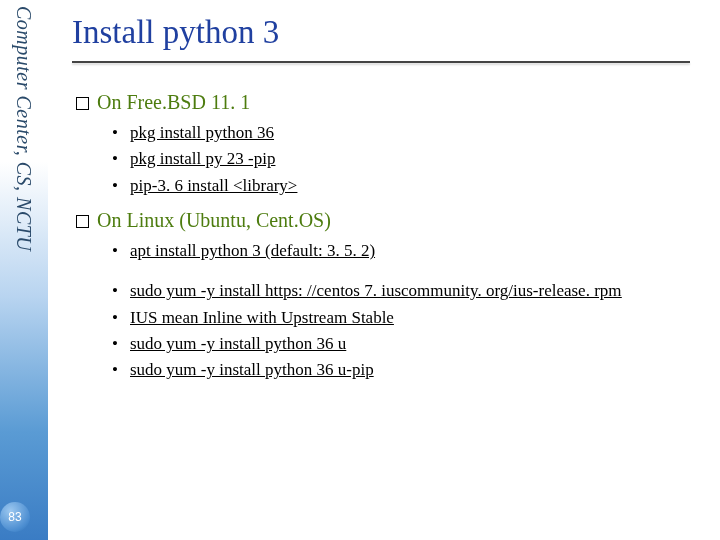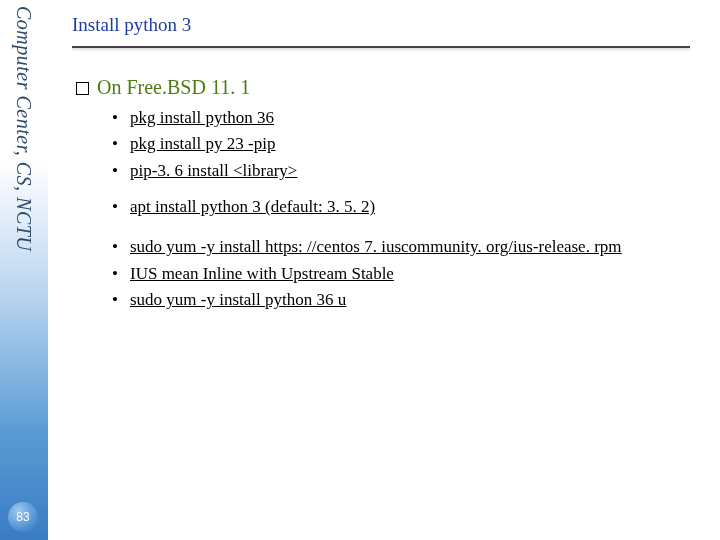--- a/index.html
+++ b/index.html
@@ -19,39 +19,39 @@
     writing-mode: vertical-rl;
     font-family: Georgia, "Times New Roman", serif;
     font-style: italic;
     font-size: 20px;
     color: #2a4a6a;
     letter-spacing: 0.5px;
     white-space: nowrap;
   }
   .page-badge {
     position: absolute;
-    left: 8px; bottom: 8px;
+    left: 0; bottom: 8px;
     width: 30px; height: 30px;
     border-radius: 50%;
     background: radial-gradient(circle at 35% 30%, #9cc8f0, #4a8cd0 70%, #2a6cb0);
     color: #fff;
     font-family: Arial, sans-serif;
     font-size: 12px;
     display: flex;
     align-items: center;
     justify-content: center;
   }
   .content {
     position: absolute;
     left: 58px; top: 0;
     width: 652px; height: 540px;
     padding: 14px 20px 10px 14px;
   }
   .title {
-    font-size: 19px;
+    font-size: 33px;
     color: #2040a0;
     margin-bottom: 10px;
     font-family: "Times New Roman", serif;
   }
   .rule {
     border: none;
     border-top: 2px solid #444;
     box-shadow: 0 2px 2px rgba(0,0,0,0.15);
     margin-bottom: 28px;
     width: 100%;
@@ -107,22 +107,26 @@
 
     <div class="section-head">
       <span class="checkbox"></span><span>On Free.BSD 11. 1</span>
     </div>
     <ul class="bullets">
       <li>pkg install python 36</li>
       <li>pkg install py 23 -pip</li>
       <li>pip-3. 6 install &lt;library&gt;</li>
     </ul>
 
+    <div class="section-head">
+      <span class="checkbox"></span><span>On Linux (Ubuntu, Cent.OS)</span>
+    </div>
     <ul class="bullets">
       <li>apt install python 3 (default: 3. 5. 2)</li>
     </ul>
     <ul class="bullets spaced">
       <li><span>sudo yum -y install </span><a href="#" class="link">https: //centos 7. iuscommunity. org/ius-release. rpm</a></li>
       <li>IUS mean Inline with Upstream Stable</li>
       <li>sudo yum -y install python 36 u</li>
+      <li>sudo yum -y install python 36 u-pip</li>
     </ul>
   </div>
 </div>
 
 </body></html>

